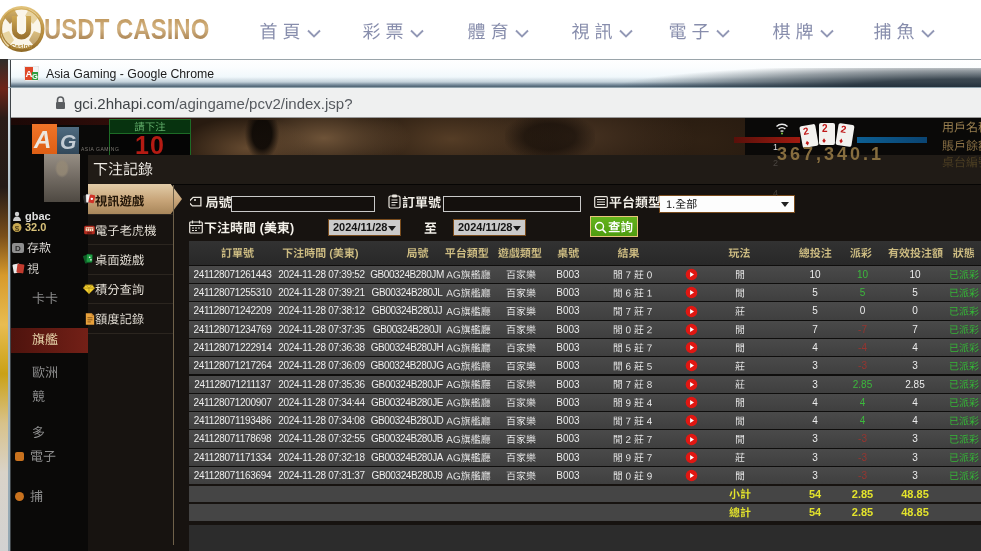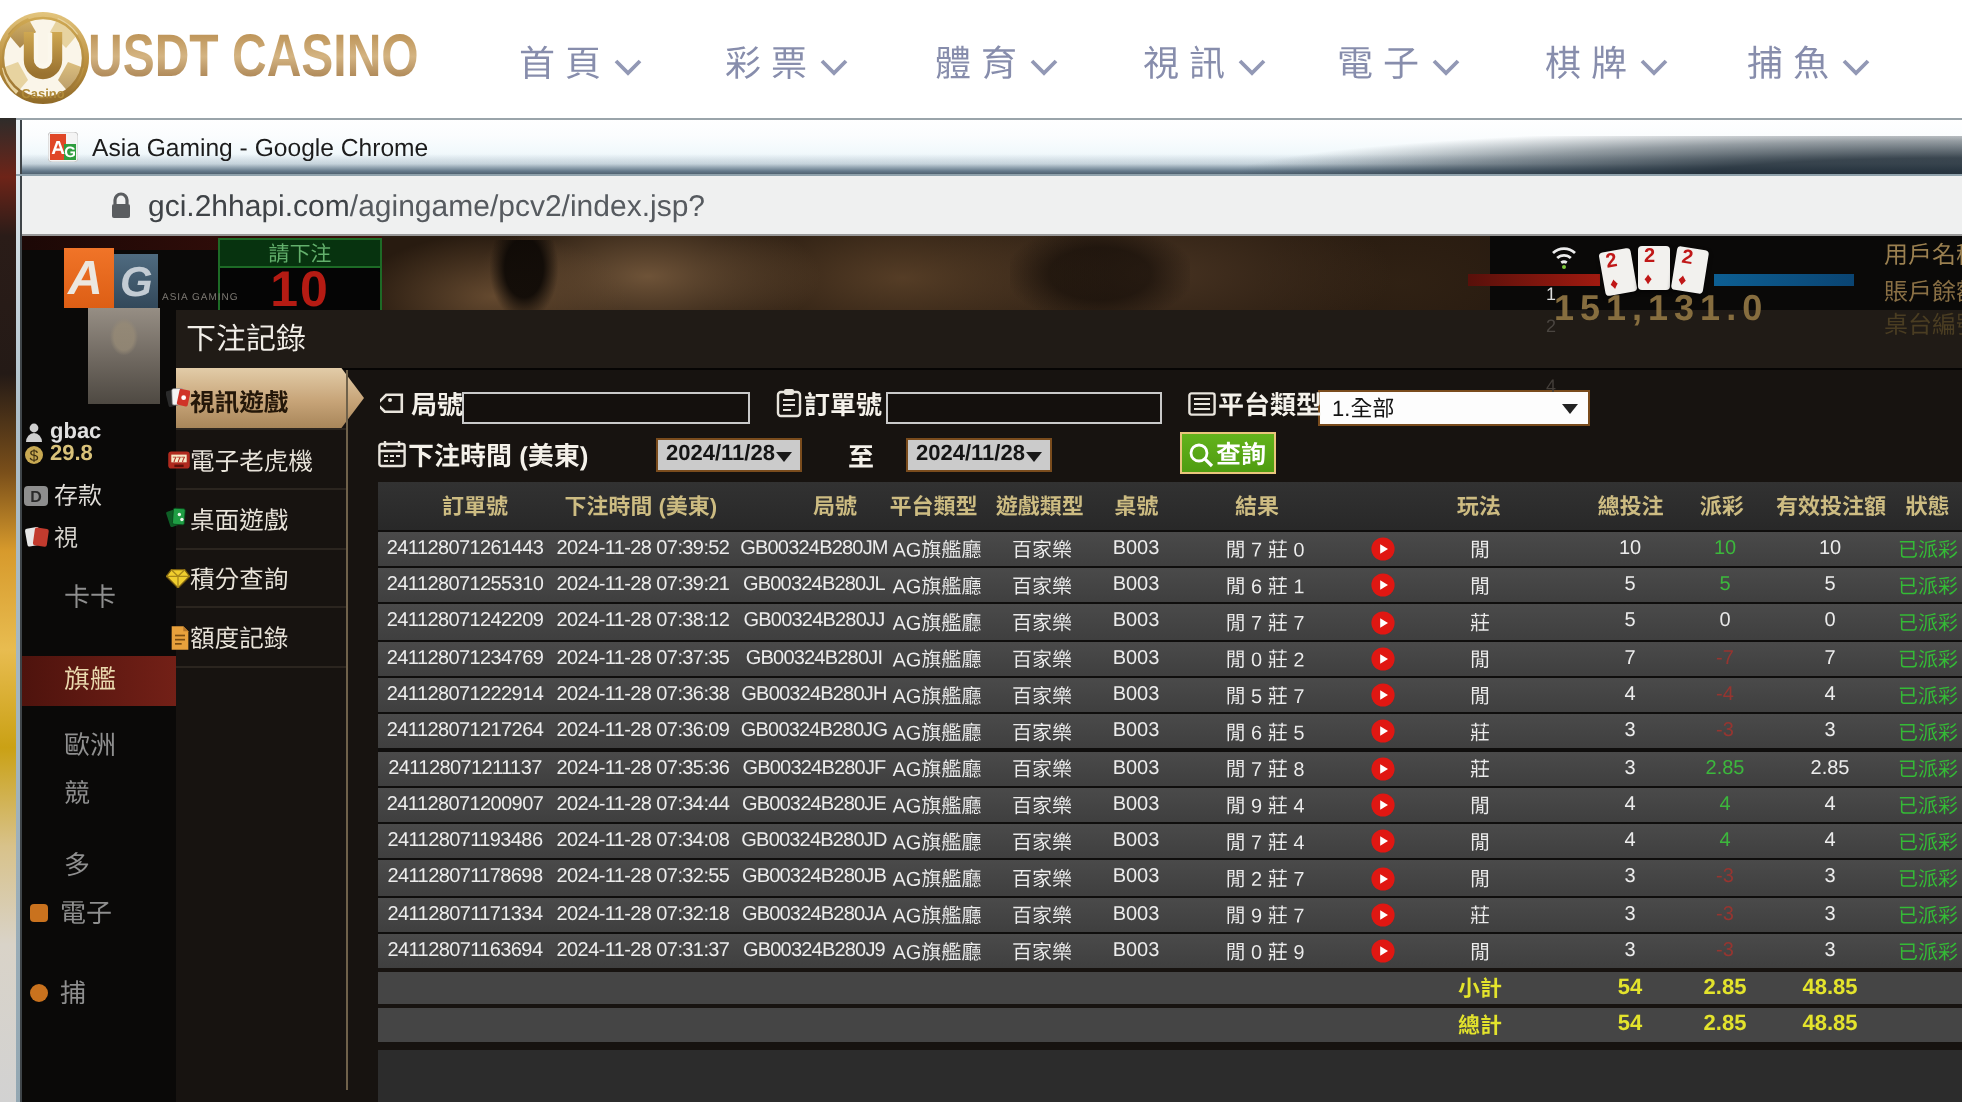--- a/index.html
+++ b/index.html
@@ -83,33 +83,33 @@
 <div class="a" style="left:837px;top:124px;width:16px;height:22px;z-index:5;background:#f2f1ee;border-radius:2px;transform:rotate(9deg);box-shadow:0 1px 2px rgba(0,0,0,.6);color:#c01818;font-size:10px;font-weight:bold;text-align:left;padding:0 0 0 3px;line-height:11px">2<br><span style="font-size:8px">♦</span></div>
 <svg class="ic" style="left:774px;top:121px;z-index:5" width="16" height="14" viewBox="0 0 16 14">
 <path d="M2.5 5.5 a8 8 0 0 1 11 0" fill="none" stroke="#ececec" stroke-width="1.4"></path>
 <path d="M4.6 8 a5 5 0 0 1 6.8 0" fill="none" stroke="#ececec" stroke-width="1.4"></path>
 <path d="M6.6 10.3 a2.6 2.6 0 0 1 2.8 0" fill="none" stroke="#ececec" stroke-width="1.4"></path>
 <circle cx="8" cy="12.5" r="1" fill="#7ec83a"></circle>
   </svg>
 <div class="a" style="left:773px;top:142px;z-index:5;color:#ddd;font-size:9px">1</div>
 <div class="a" style="left:773px;top:158px;z-index:92;color:#4a4540;font-size:9px">2</div>
 <div class="a" style="left:773px;top:188px;z-index:92;color:#433e39;font-size:9px">4</div>
-<div class="a" style="left:777px;top:144px;z-index:92;font-size:18px;font-weight:bold;color:#8d7342;letter-spacing:3px;opacity:.95">151,131.0</div>
+<div class="a" style="left:777px;top:144px;z-index:92;font-size:18px;font-weight:bold;color:#8d7342;letter-spacing:3px;opacity:.95">367,340.1</div>
 <div class="a" style="left:44px;top:154px;width:36px;height:48px;z-index:4;background:linear-gradient(180deg,#968e84,#6e675f 55%,#4e4942)"></div>
 <div class="a" style="left:50px;top:157px;width:24px;height:30px;z-index:5;background:radial-gradient(ellipse 9px 12px at 50% 38%,rgba(150,138,118,.8) 0 55%,rgba(120,110,95,0) 78%)"></div>
 <svg class="ic" style="left:12px;top:211px" width="10" height="10" viewBox="0 0 10 10">
 <circle cx="5" cy="3" r="2.2" fill="#cfcfcf"></circle>
     <path d="M1 10 a4 4.5 0 0 1 8 0 Z" fill="#cfcfcf"></path>
   </svg>
 <div class="a" style="left:25px;top:210px;z-index:30;color:#e0e0e0;font-size:11px;font-weight:bold">gbac</div>
 <svg class="ic" style="left:12px;top:222px" width="10" height="11" viewBox="0 0 10 11">
 <circle cx="5" cy="5.5" r="4.5" fill="#c8a952"></circle>
     <text x="5" y="8.5" font-size="8" text-anchor="middle" fill="#3a2c10" font-family="Liberation Sans">$</text>
   </svg>
-<div class="a" style="left:25px;top:221px;z-index:30;color:#d9c27a;font-size:11px;font-weight:bold">29.8</div>
+<div class="a" style="left:25px;top:221px;z-index:30;color:#d9c27a;font-size:11px;font-weight:bold">32.0</div>
 <svg class="ic" style="left:12px;top:242px" width="12" height="12" viewBox="0 0 12 12">
 <rect x="0" y="1" width="12" height="10" rx="2" fill="#8e8e8e"></rect>
     <text x="6" y="9" font-size="8" font-weight="bold" text-anchor="middle" fill="#2a2a2a" font-family="Liberation Sans">D</text>
   </svg>
 <svg class="ic" style="left:12px;top:262px" width="13" height="13" viewBox="0 0 13 13">
 <rect x="1" y="2" width="7" height="9" rx="1" fill="#e8e8e8" transform="rotate(-10 4 6)"></rect>
 <rect x="5" y="2" width="7" height="9" rx="1" fill="#c23b2e" transform="rotate(8 8 6)"></rect>
   </svg>
 <div class="a" style="left:11px;top:328px;width:77px;height:25px;z-index:4;background:linear-gradient(90deg,#4e130d,#732017)"></div>
 <div class="a" style="left:15px;top:452px;width:9px;height:9px;z-index:5;background:#c9721e;border-radius:2px"></div>

